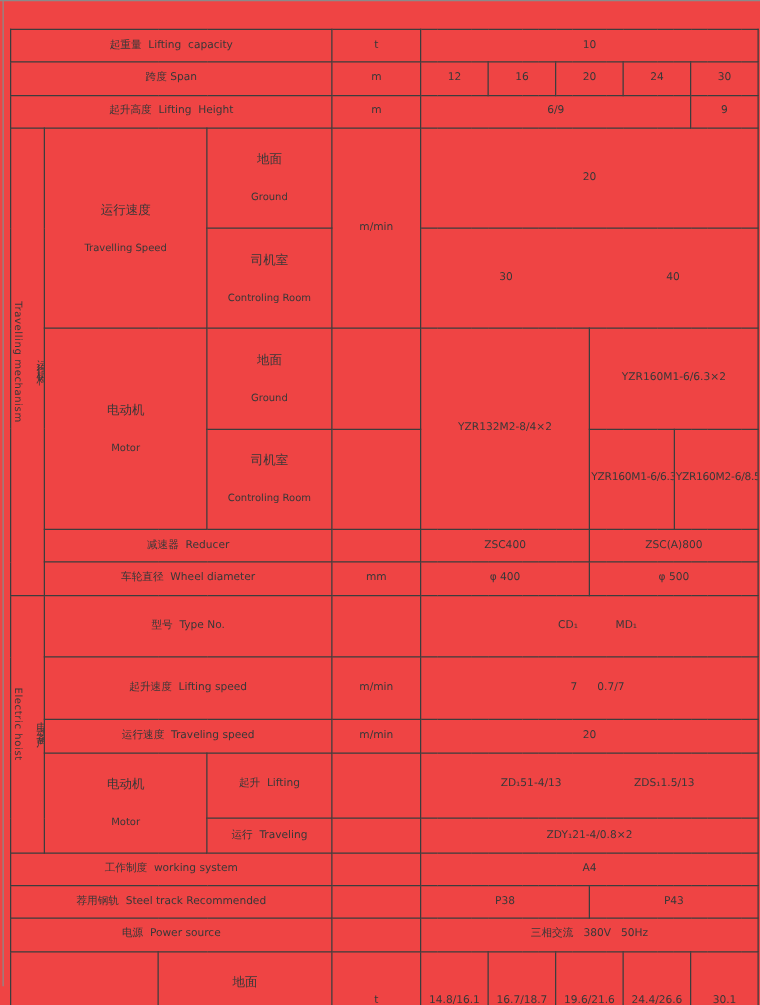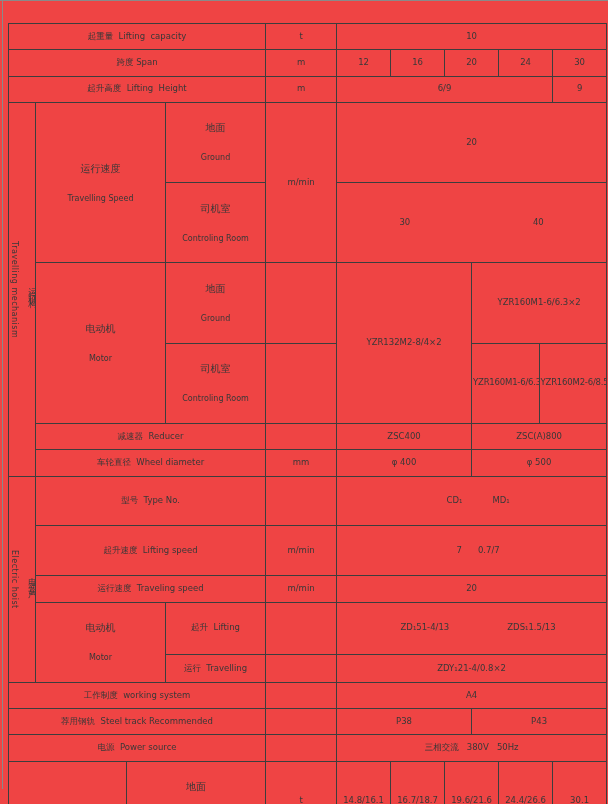--- a/index.html
+++ b/index.html
@@ -237,21 +237,21 @@
         <td class="unit"></td>
         <td colspan="20" class="val">
           <div class="pair gap-lg">
             <span>ZD₁51-4/13</span>
             <span>ZDS₁1.5/13</span>
           </div>
         </td>
       </tr>
 
       <tr>
-        <td class="lbl">运行  Travelling</td>
+        <td class="lbl">运行  Traveling</td>
         <td class="unit"></td>
         <td colspan="20" class="val">ZDY₁21-4/0.8×2</td>
       </tr>
 
       <tr>
         <td colspan="4" class="lbl">工作制度  working system</td>
         <td class="unit"></td>
         <td colspan="20" class="val">A4</td>
       </tr>
 

